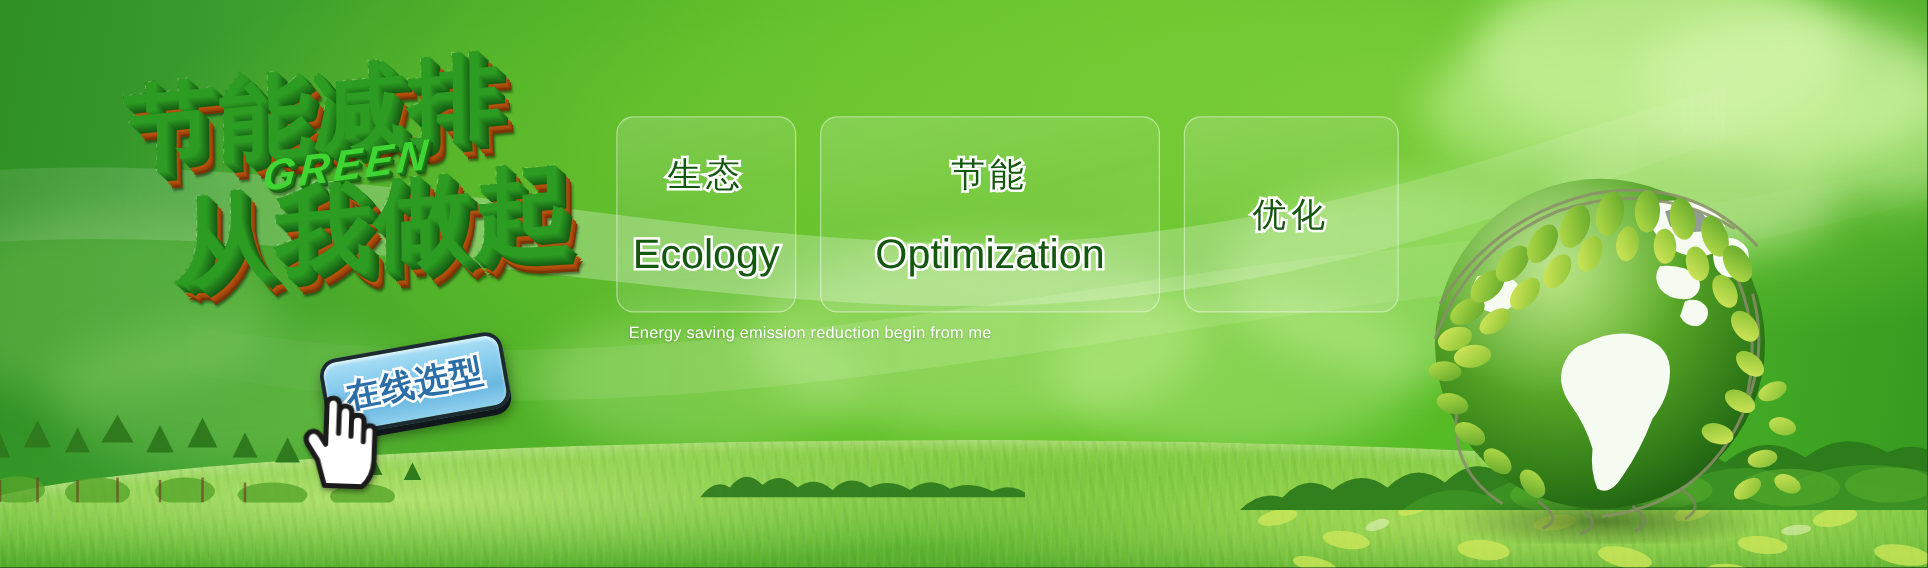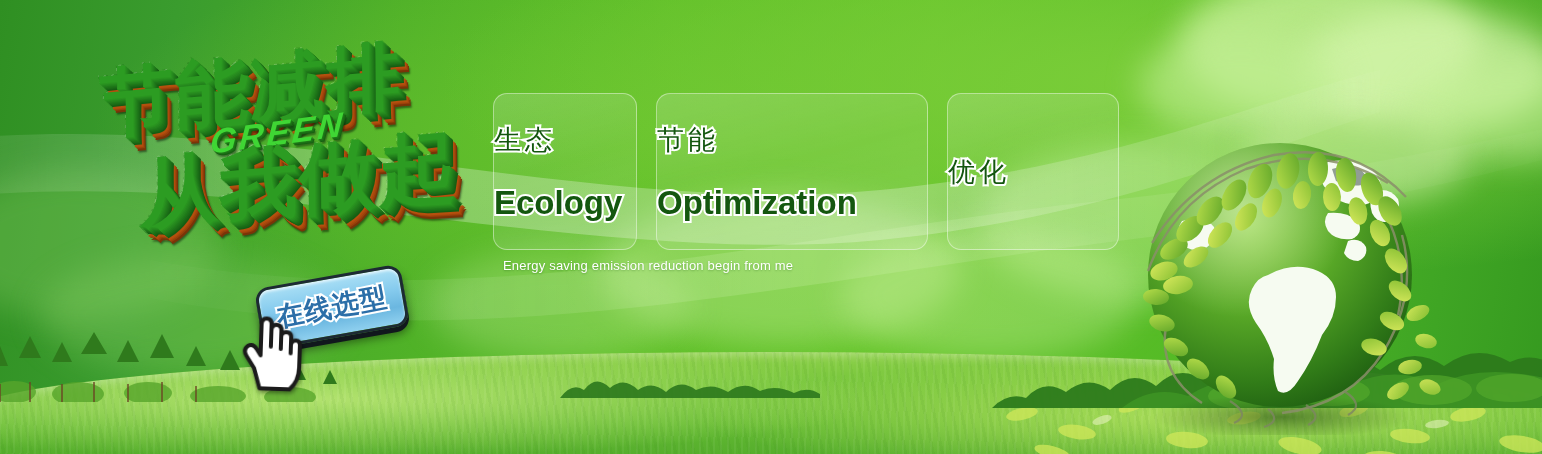--- a/index.html
+++ b/index.html
@@ -217,38 +217,38 @@
     gap: 19px;
   }
   .card {
     width: 144px;
     height: 157px;
     border-radius: 14px;
     border: 1px solid rgba(255,255,255,.42);
     background: linear-gradient(165deg, rgba(255,255,255,.17) 0%, rgba(255,255,255,.07) 45%, rgba(255,255,255,.13) 100%);
     display: flex;
     flex-direction: column;
-    align-items: flex-start;
+    align-items: center;
     justify-content: center;
     gap: 26px;
     box-sizing: border-box;
   }
   .card.wide { width: 272px; }
   .card.wide2 { width: 172px; }
   .card-cn {
     font-size: 27px;
     font-weight: 400;
     color: #14570f;
     -webkit-text-stroke: 4px #ffffff;
     paint-order: stroke fill;
     letter-spacing: 4px;
   }
   .card-en {
     font-size: 33px;
-    font-weight: 700;
+    font-weight: 400;
     color: #14570f;
     -webkit-text-stroke: 4px #ffffff;
     paint-order: stroke fill;
     white-space: nowrap;
   }
 
   
   .subtitle {
     position: absolute;
     left: 503px;

